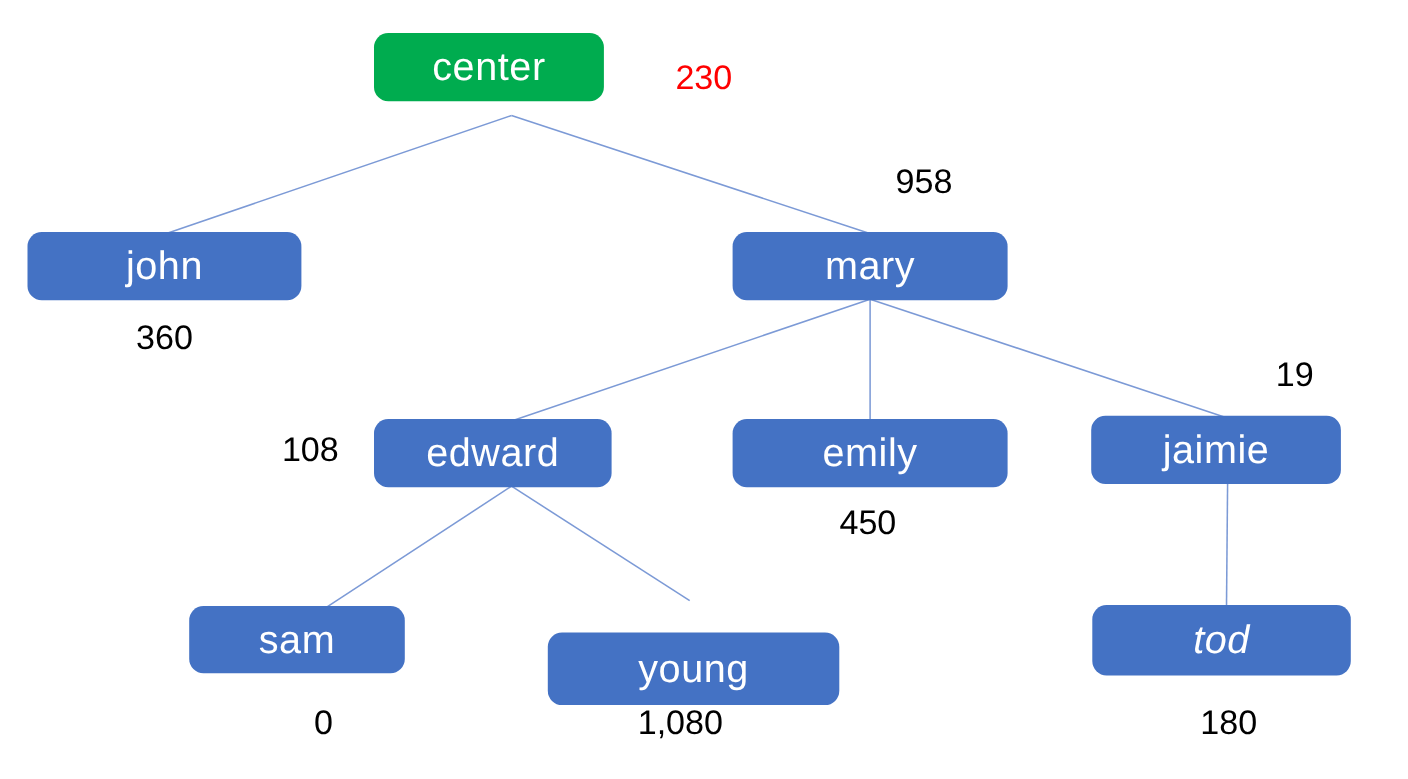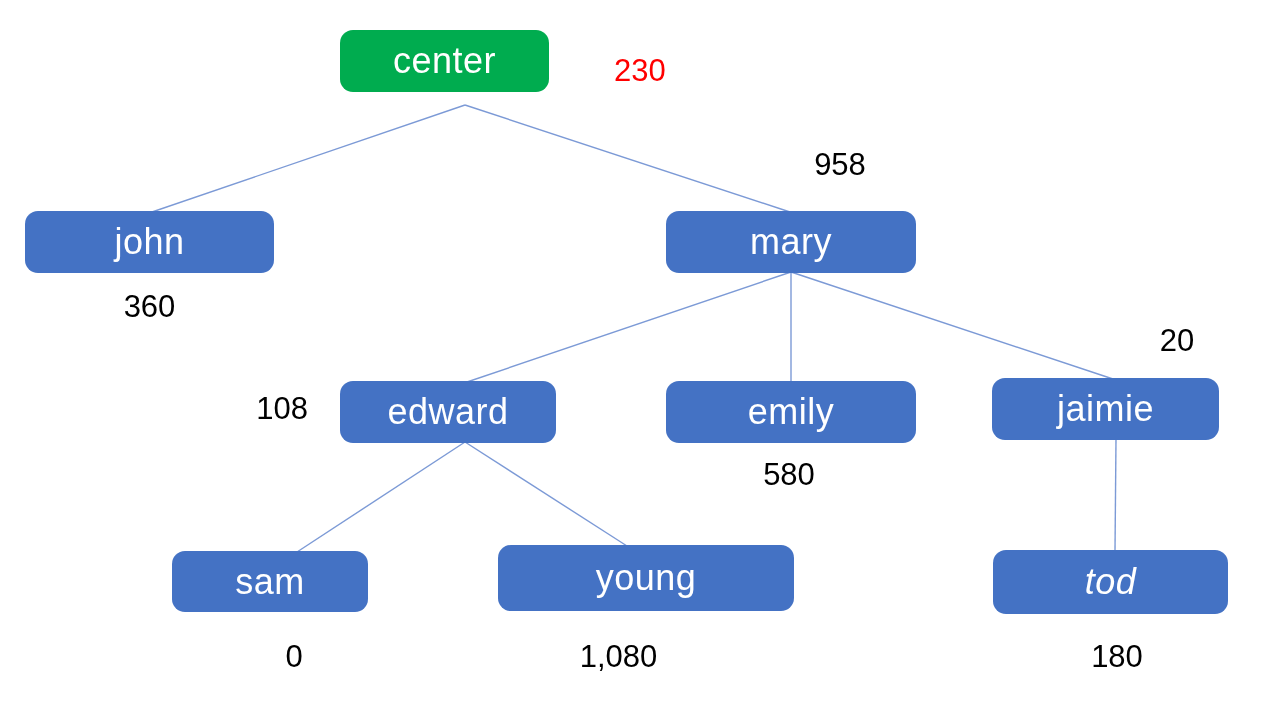--- a/index.html
+++ b/index.html
@@ -78,33 +78,33 @@
   <div class="value" style="left:780px; top:148px; width:120px;">958</div>
 
   <div class="node" style="left:340px; top:381px; width:216px; height:62px;">
     <span>edward</span>
   </div>
   <div class="value align-right" style="left:198px; top:392px; width:110px;">108</div>
 
   <div class="node" style="left:666px; top:381px; width:250px; height:62px;">
     <span>emily</span>
   </div>
-  <div class="value" style="left:664px; top:458px; width:250px;">580</div>
+  <div class="value" style="left:664px; top:458px; width:250px;">450</div>
 
   <div class="node" style="left:992px; top:378px; width:227px; height:62px;">
     <span>jaimie</span>
   </div>
-  <div class="value" style="left:1117px; top:324px; width:120px;">20</div>
+  <div class="value" style="left:1117px; top:324px; width:120px;">19</div>
 
   <div class="node" style="left:172px; top:551px; width:196px; height:61px;">
     <span>sam</span>
   </div>
   <div class="value" style="left:172px; top:640px; width:244px;">0</div>
 
-  <div class="node" style="left:498px; top:545px; width:296px; height:66px;">
+  <div class="node" style="left:498px; top:575px; width:265px; height:66px;">
     <span>young</span>
   </div>
   <div class="value" style="left:486px; top:640px; width:265px;">1,080</div>
 
   <div class="node" style="left:993px; top:550px; width:235px; height:64px;font-style:italic;">
     <span>tod</span>
   </div>
   <div class="value" style="left:992px; top:640px; width:250px;">180</div>
 
 </div>

